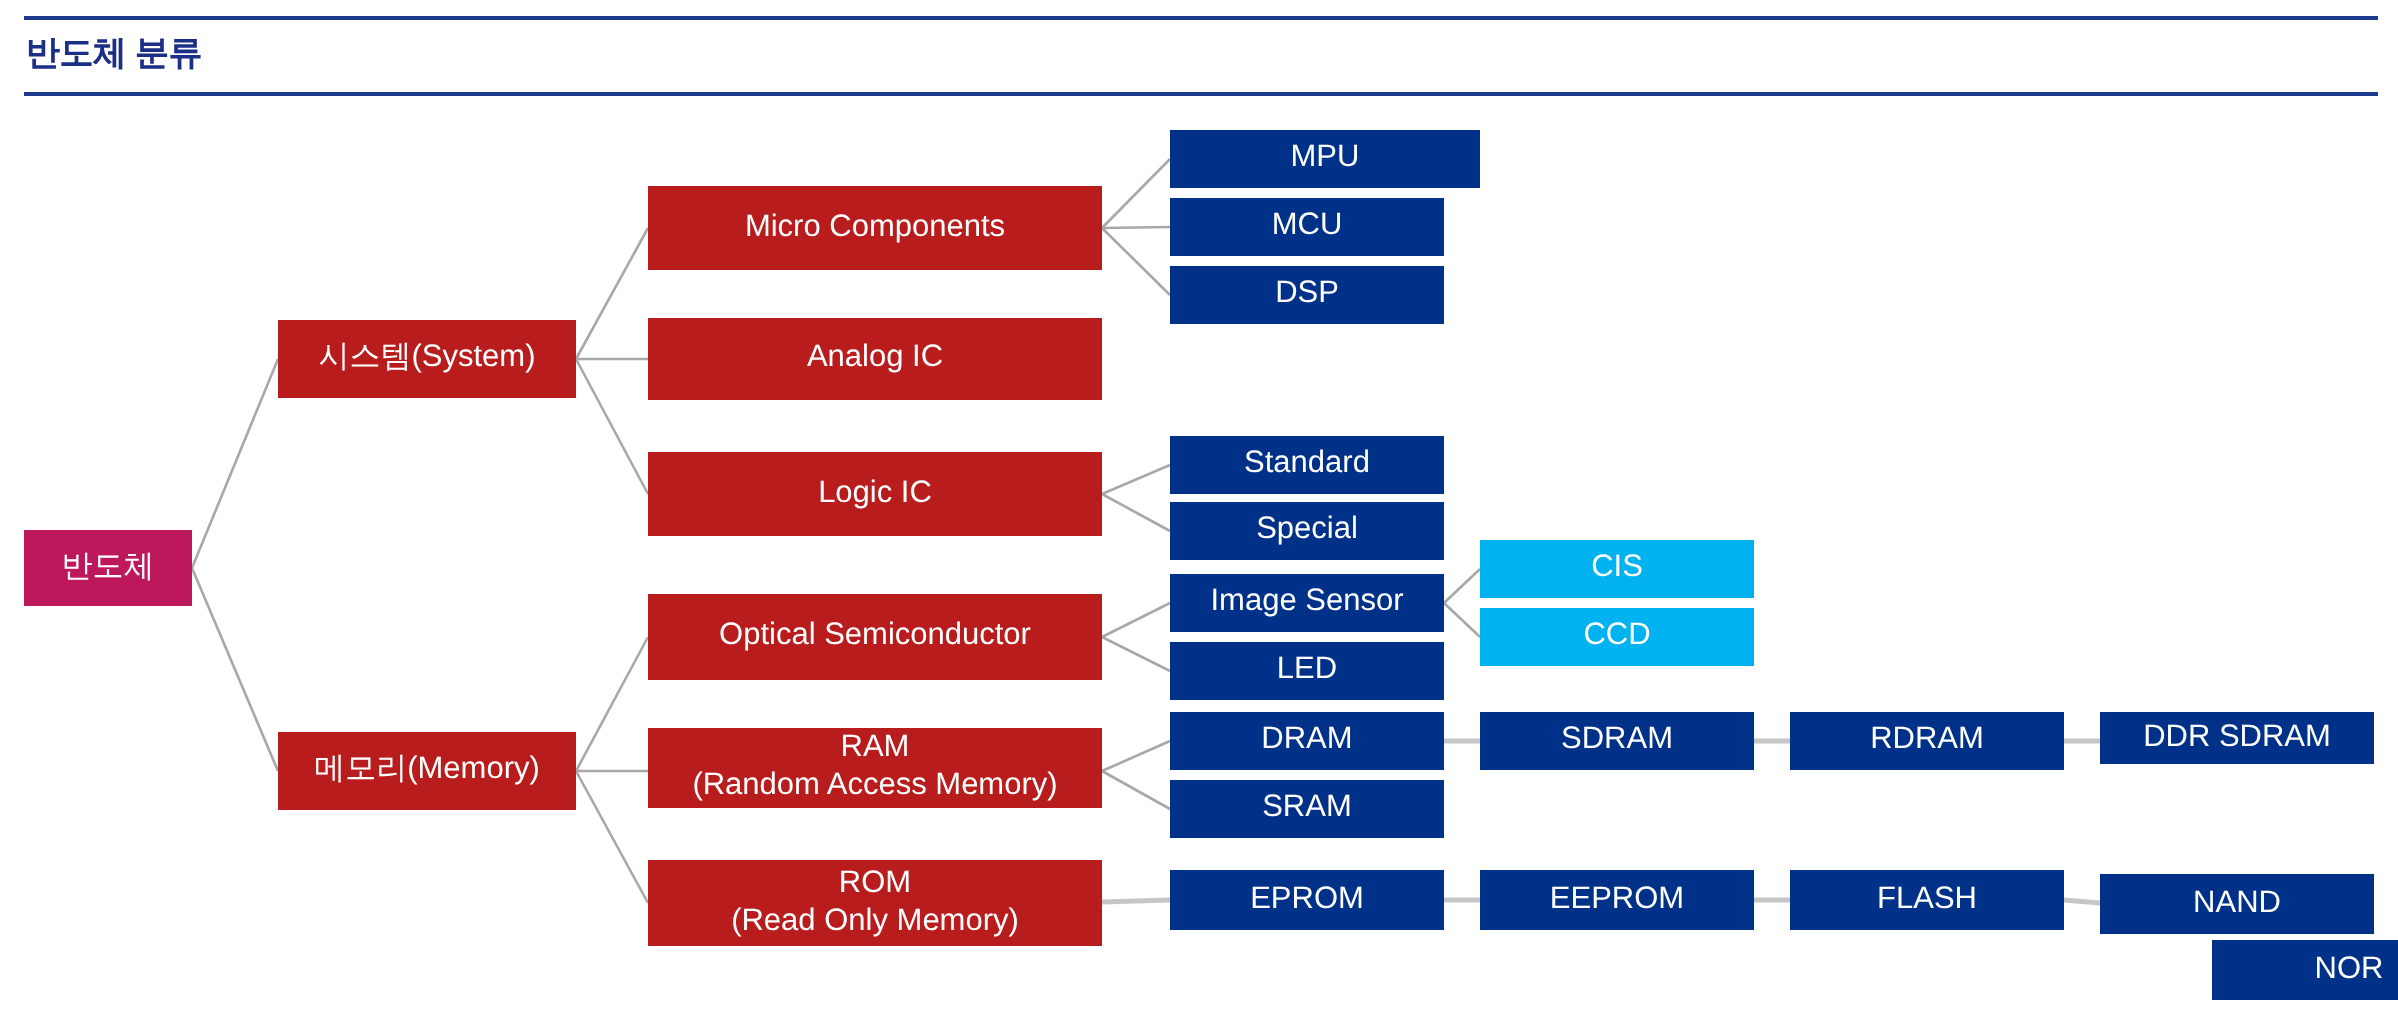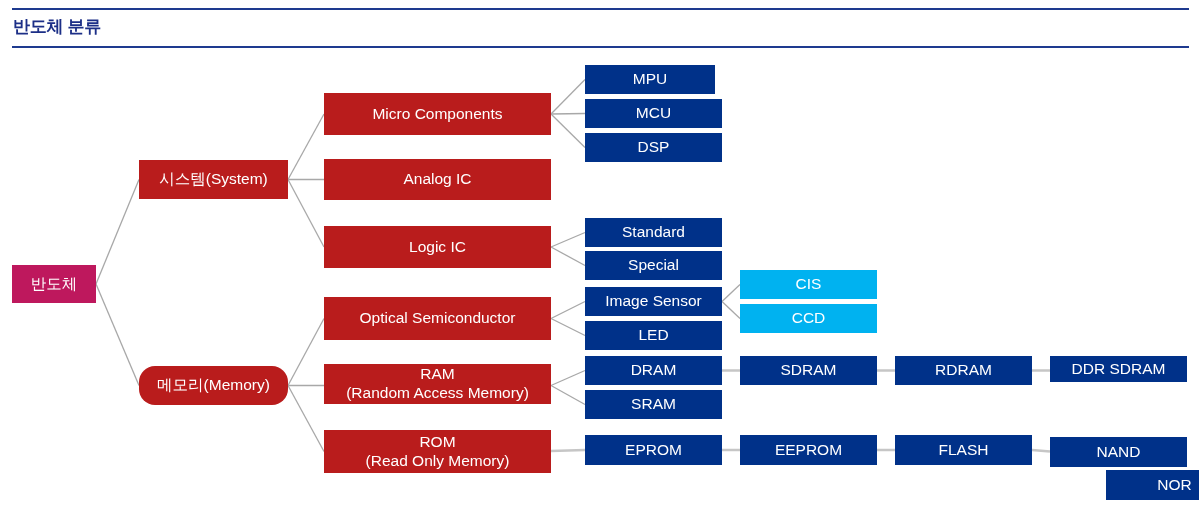--- a/index.html
+++ b/index.html
@@ -20,28 +20,28 @@
     color:#ffffff;font-size:15.5px;line-height:1.2;text-align:center;white-space:nowrap;
   }
   .blue{background:#b91c1c;}
   .navy{background:#003189;}
   .cyan{background:#00b2f0;}
   .purple{background:#be185d;}
   .two-line span{display:block;}
   
   .n-root       {left:12px;  top:265px; width:84px;  height:38px;}
   .n-system     {left:139px; top:160px; width:149px; height:39px;}
-  .n-memory     {left:139px; top:366px; width:149px; height:39px;border-radius:16px;}
+  .n-memory     {left:139px; top:366px; width:149px; height:39px;}
   .n-micro      {left:324px; top:93px;  width:227px; height:42px;}
   .n-analog     {left:324px; top:159px; width:227px; height:41px;}
   .n-logic      {left:324px; top:226px; width:227px; height:42px;}
   .n-optical    {left:324px; top:297px; width:227px; height:43px;}
   .n-ram        {left:324px; top:364px; width:227px; height:40px;}
   .n-rom        {left:324px; top:430px; width:227px; height:43px;}
-  .n-mpu        {left:585px; top:65px;  width:130px; height:29px;}
+  .n-mpu        {left:585px; top:65px;  width:155px; height:29px;}
   .n-mcu        {left:585px; top:99px;  width:137px; height:29px;}
   .n-dsp        {left:585px; top:133px; width:137px; height:29px;}
   .n-standard   {left:585px; top:218px; width:137px; height:29px;}
   .n-special    {left:585px; top:251px; width:137px; height:29px;}
   .n-imagesensor{left:585px; top:287px; width:137px; height:29px;}
   .n-led        {left:585px; top:321px; width:137px; height:29px;}
   .n-dram       {left:585px; top:356px; width:137px; height:29px;}
   .n-sram       {left:585px; top:390px; width:137px; height:29px;}
   .n-eprom      {left:585px; top:435px; width:137px; height:30px;}
   .n-cis        {left:740px; top:270px; width:137px; height:29px;}

